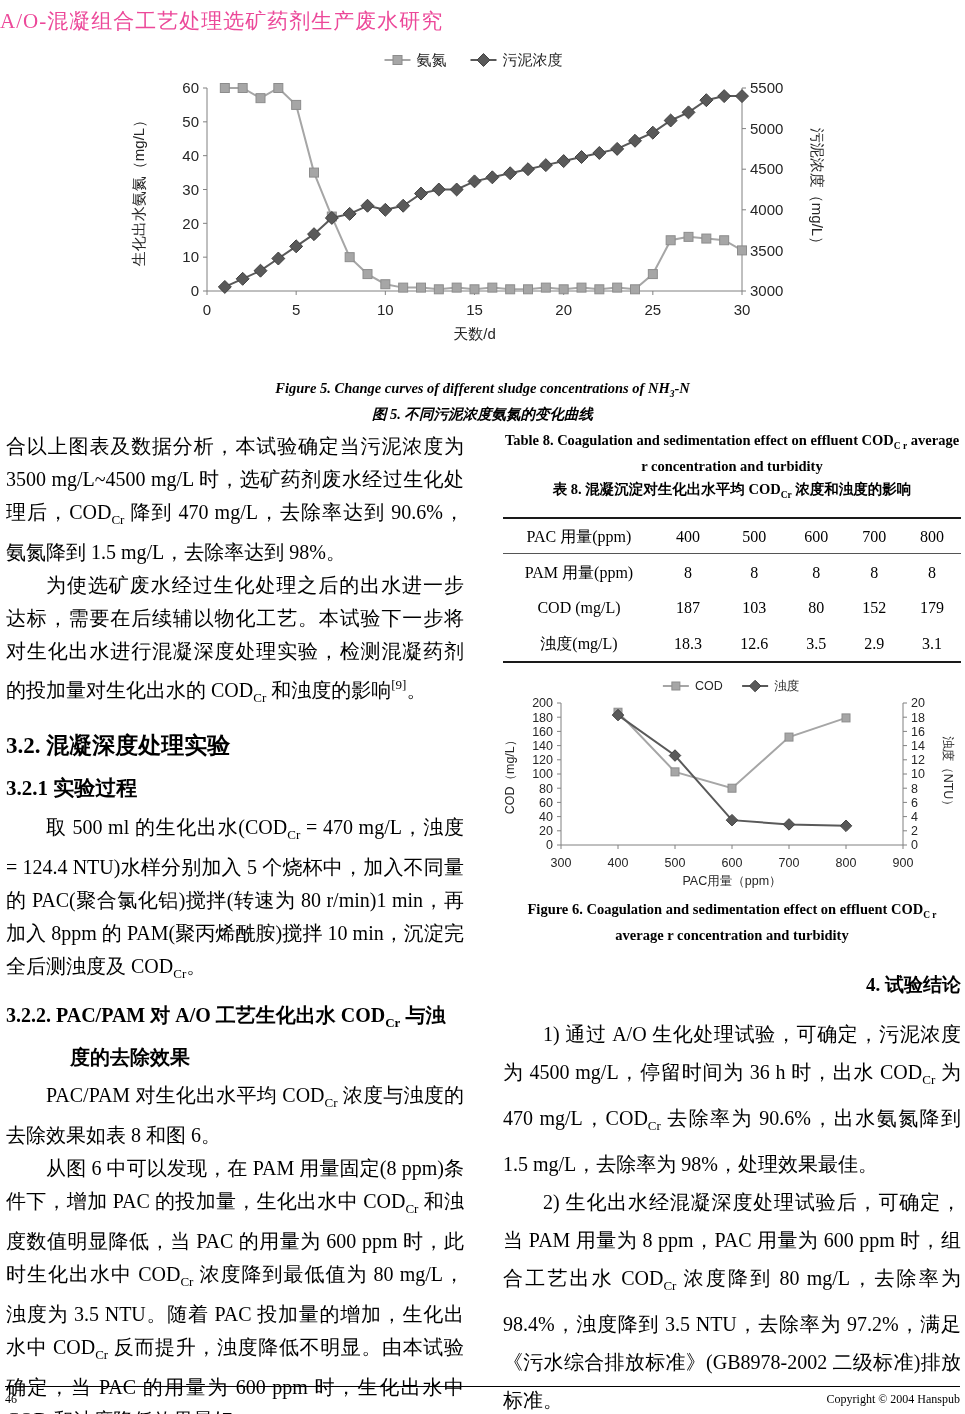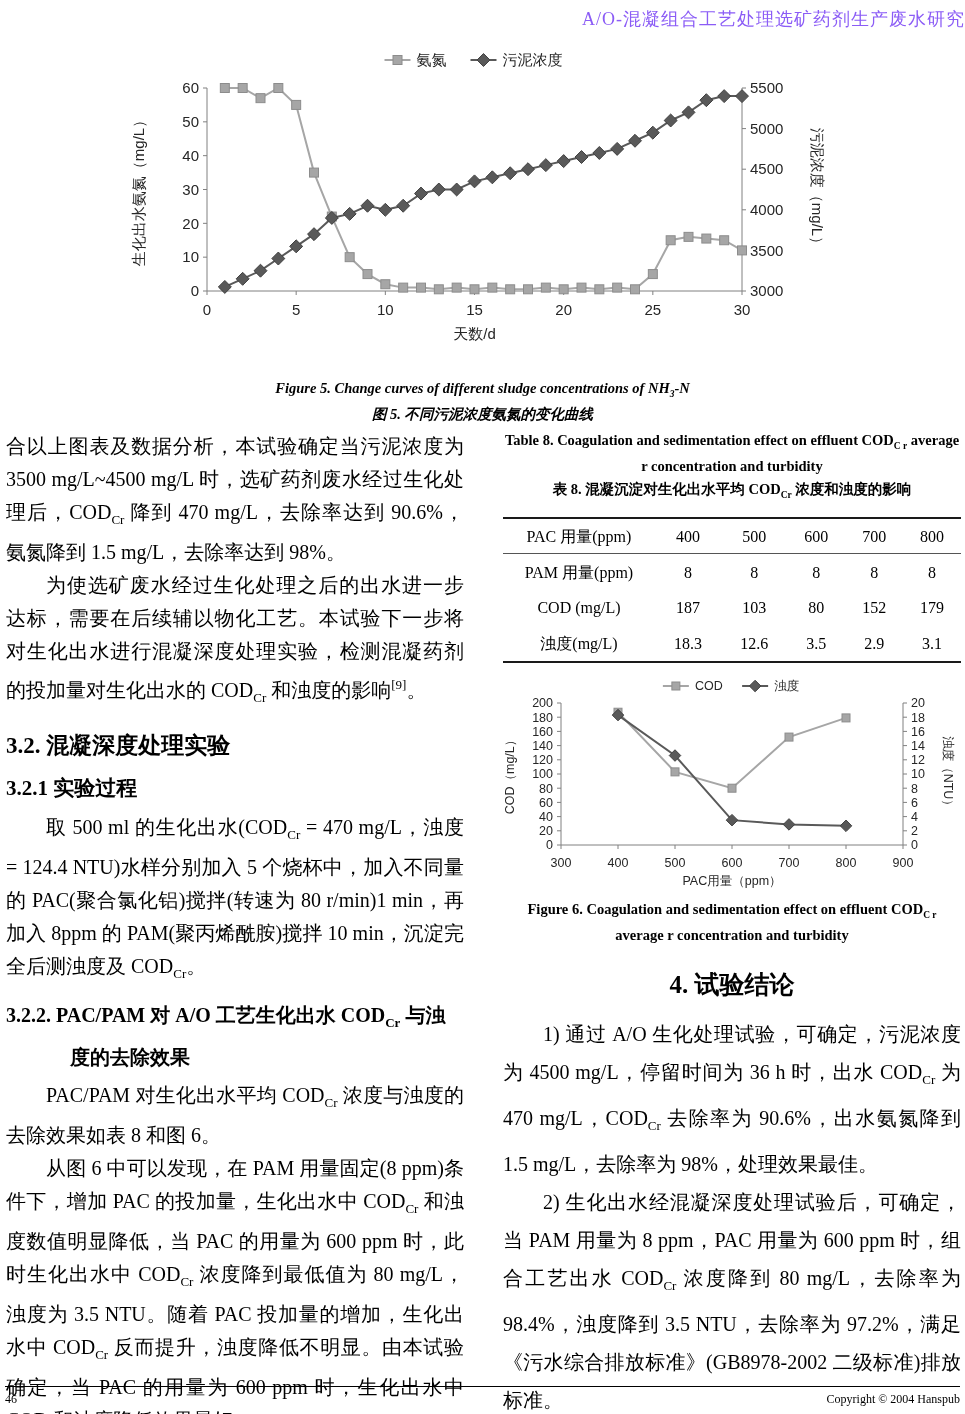--- a/index.html
+++ b/index.html
@@ -1,21 +1,21 @@
 <!DOCTYPE html>
 <html><head>
 <meta charset="utf-8">
 <style>
   *{margin:0;padding:0;box-sizing:border-box;}
   html{background:#fff;}
   body{width:965px;height:1414px;position:relative;background:#fff;
        font-family:"Liberation Serif","DejaVu Serif",serif;color:#000;overflow:hidden;}
   svg text{font-family:"Liberation Sans","DejaVu Sans",sans-serif;}
-  .header{position:absolute;top:7px;left:0;width:100%;text-align:right;
-          font-size:18px;color:#8b5cf6;letter-spacing:1px;}
+  .header{position:absolute;top:7px;left:0;width:100%;text-align:left;
+          font-size:21px;color:#ec4899;letter-spacing:1px;}
   .fig5{position:absolute;top:46px;left:122px;}
   .fig5-caption{position:absolute;top:378px;left:0;width:100%;font-style:italic;}
   .cap-en,.cap-zh,.tbl-title,.fig-cap-line{text-align:center;font-weight:bold;
           font-size:14.5px;line-height:20px;}
   .col{position:absolute;top:430px;width:458px;font-size:20px;line-height:33px;text-align:justify;}
   .col-left{left:6px;}
   .col-right{left:503px;}
   .col p{text-indent:2em;}
   .col p.no-indent{text-indent:0;}
   h3.sec{font-size:23px;line-height:30px;margin:17px 0 13px;text-align:left;}
@@ -23,21 +23,21 @@
   h4.sub2{font-size:20px;line-height:34px;margin:8px 0 5px;padding-left:3.2em;
           text-indent:-3.2em;text-align:left;font-weight:bold;}
   .tbl-title.zh{margin-top:3px;}
   table.data{width:100%;border-collapse:collapse;border-top:2px solid #1a1a1a;
           border-bottom:2px solid #1a1a1a;margin-top:12px;}
   table.data td{text-align:center;height:36px;padding:0 2px;font-size:16px;}
   table.data td:first-child{width:152px;}
   table.data tr:first-child td{border-bottom:1px solid #555;}
   #fig6-svg{display:block;margin:14px auto 0;}
   .fig-caption{margin-top:8px;}
-  h2.concl-head{font-size:25px;line-height:32px;margin:24px 0 14px;text-align:center;}
+  h2.concl-head{font-size:19px;line-height:32px;margin:24px 0 14px;text-align:right;}
   p.concl{line-height:38px;}
   .footer-line{position:absolute;top:1386px;left:5px;width:955px;border-top:1.5px solid #000;}
   .footer{position:absolute;top:1392px;left:5px;width:955px;font-size:12px;
           display:flex;justify-content:space-between;}
   sub,sup{font-size:0.65em;}
 </style>
 </head>
 <body>
 
 <div class="page">

